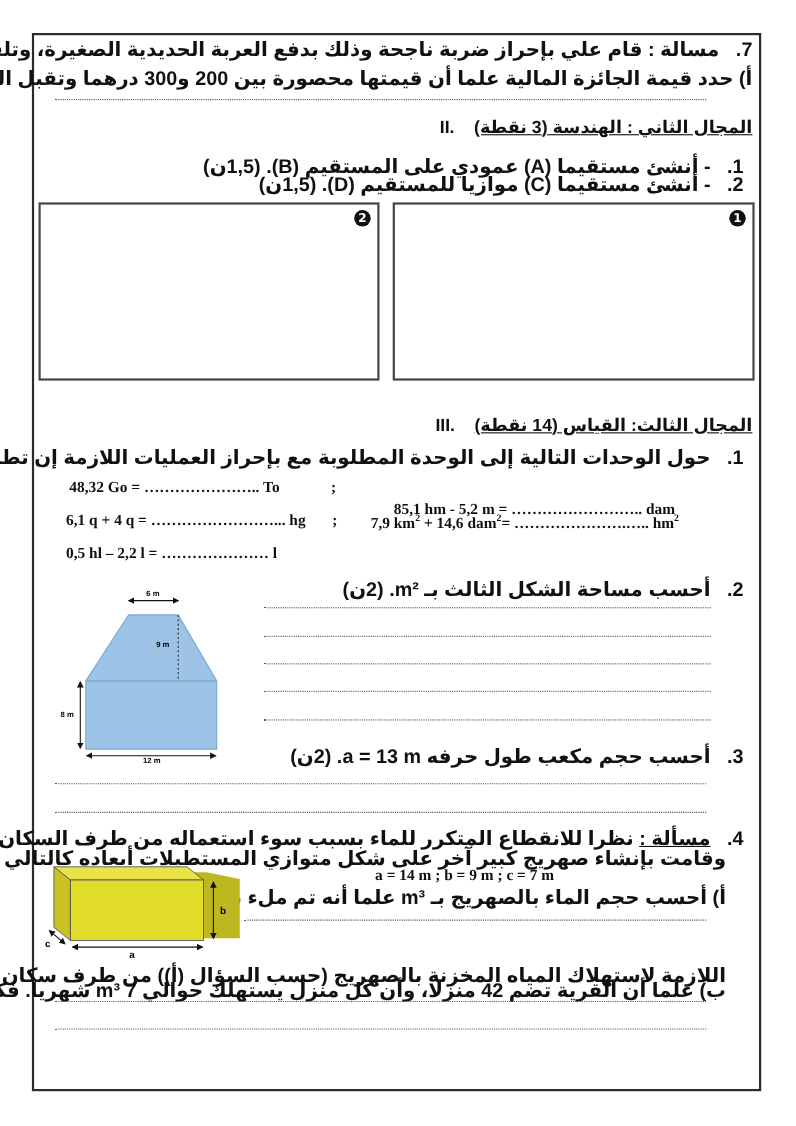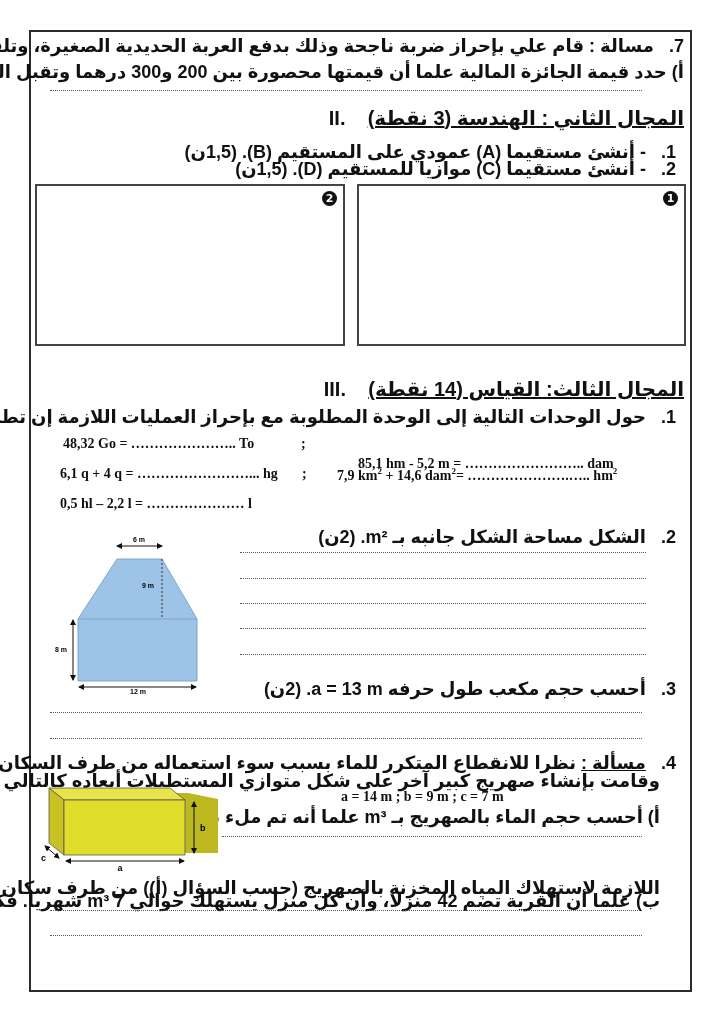--- a/index.html
+++ b/index.html
@@ -4,21 +4,21 @@
 <style>
   html, body { margin:0; padding:0; background:#ffffff; }
   body { width:724px; height:1024px; position:relative; overflow:hidden;
          font-family:"Liberation Sans", "DejaVu Sans", sans-serif; color:#111; }
   .frame { position:absolute; left:29px; top:30px; width:663px; height:962px;
            border:2px solid #2b2b2b; box-sizing:border-box; }
   .abs { position:absolute; }
   .rtl { direction:rtl; text-align:right; unicode-bidi:plaintext; white-space:nowrap; }
   .q { font-size:18px; font-weight:bold; }
   .dots { position:absolute; border-bottom:1.5px dotted #555; height:0; }
-  .section { font-size:20px; font-weight:bold;margin-left:36px; }
+  .section { font-size:16px; font-weight:bold;margin-left:36px; }
   .section .title { text-decoration:underline; }
   .box { position:absolute; border:2px solid #444; box-sizing:border-box; background:#fff; }
   .badge { position:absolute; top:5px; right:6px; width:15px; height:15px; border-radius:50%;
            background:#111; color:#fff; font-size:11px; font-weight:bold; text-align:center; line-height:15px;
            font-family:"DejaVu Sans", sans-serif; }
   .math { font-family:"Liberation Serif", "DejaVu Serif", serif; font-weight:bold; font-size:14px; white-space:nowrap; }
   sup { font-size:9px; }
   svg text { font-family:"Liberation Sans", sans-serif; }
 </style>
 </head>
@@ -67,21 +67,21 @@
 <div class="abs math" style="left:358px; top:456px;">85,1 hm - 5,2 m  = …………………….. dam</div>
 
 <div class="abs math" style="left:60px; top:466px;">6,1 q + 4 q = ……………………... hg</div>
 <div class="abs math" style="left:302px; top:466px;">;</div>
 <div class="abs math" style="left:337px; top:466px;"><span>7,9 km</span><sup>2</sup><span> + 14,6 dam</span><sup>2</sup><span>= ………………….….. hm</span><sup>2</sup></div>
 
 <div class="abs math" style="left:60px; top:496px;">0,5 hl – 2,2 l = ………………… l</div>
 
 <div class="abs rtl q" style="right:48px; top:526px;">
   <span>2.</span>&nbsp;&nbsp;
-  <span>الشكل مساحة الشكل جانبه بـ m².    (2ن)</span>
+  <span>أحسب مساحة الشكل الثالث بـ m².    (2ن)</span>
 </div>
 <div class="dots" style="left:240px; width:406px; top:552px;"></div>
 <div class="dots" style="left:240px; width:406px; top:578px;"></div>
 <div class="dots" style="left:240px; width:406px; top:603px;"></div>
 <div class="dots" style="left:240px; width:406px; top:628px;"></div>
 <div class="dots" style="left:240px; width:406px; top:654px;"></div>
 
 <svg class="abs" style="left:45px; top:530px;" width="165" height="165">
   <defs>
     <marker id="arr" markerWidth="6" markerHeight="6" refX="5" refY="3" orient="auto-start-reverse">

